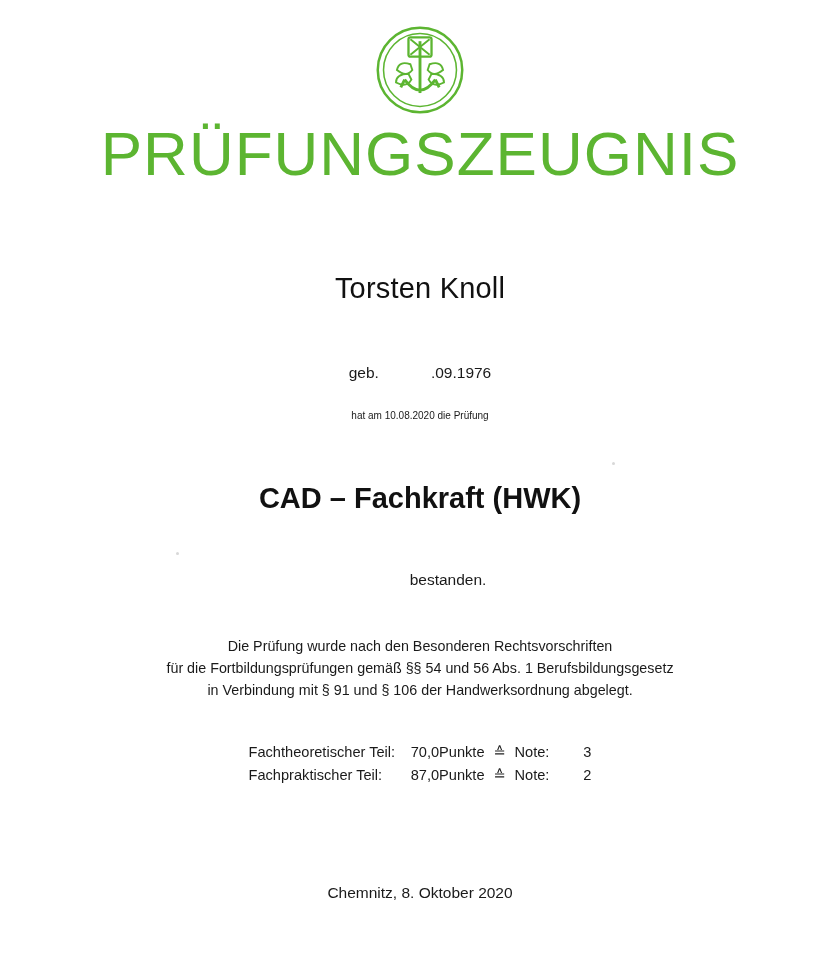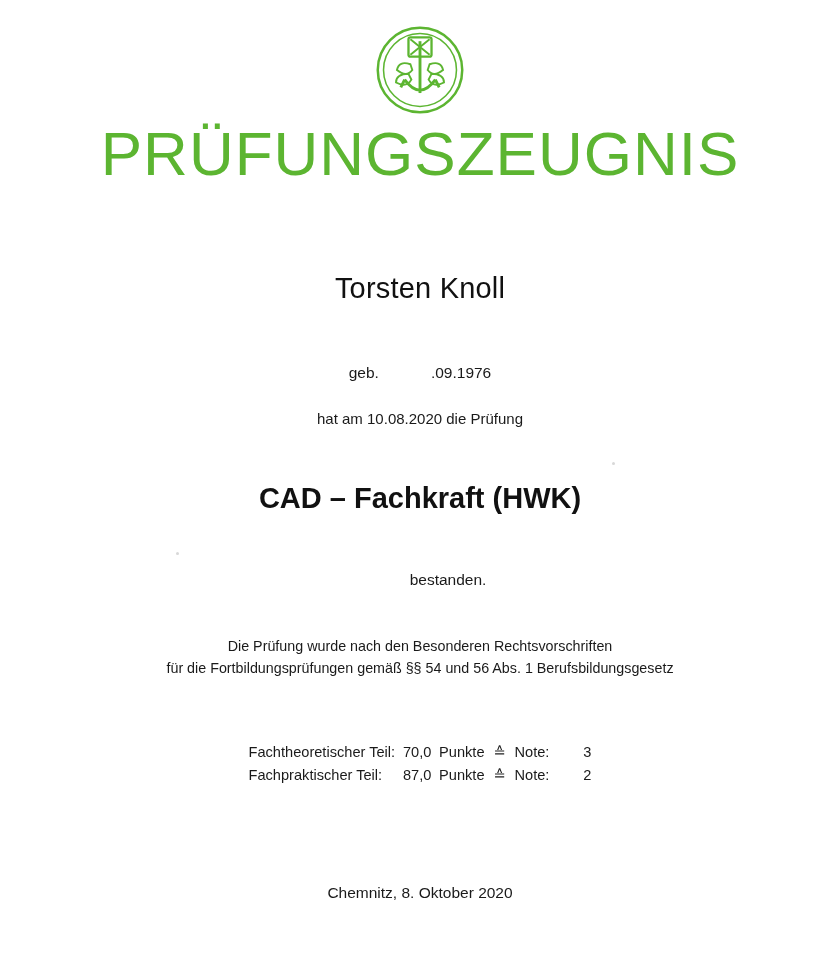--- a/index.html
+++ b/index.html
@@ -70,21 +70,21 @@
 
   .birth {
     top: 364px;
     font-size: 15.5px;
     color: #1a1a1a;
   }
   .birth .b-label { margin-right: 52px; }
 
   .exam-date {
     top: 410px;
-    font-size: 15px;
+    font-size: 10px;
     color: #1a1a1a;
   }
 
   .qualification {
     top: 482px;
     font-size: 29px;
     font-weight: bold;
     color: #111;
   }
 
@@ -115,21 +115,21 @@
     border-collapse: collapse;
     font-size: 14.6px;
     color: #1a1a1a;
   }
   table.results-table td {
     padding: 0 0 6px 0;
     vertical-align: baseline;
     white-space: nowrap;
   }
   td.c-label  { text-align: left;  padding-right: 46px; }
-  td.c-score  { text-align: center; width: 44px; }
+  td.c-score  { text-align: right; width: 44px; }
   td.c-unit   { text-align: left;  padding-left: 22px; }
   td.c-eq     { text-align: center; padding-left: 28px; width: 30px; }
   td.c-note   { text-align: left;  padding-left: 26px; }
   td.c-grade  { text-align: right; width: 42px; padding-left: 10px; }
 
   
   .place-date {
     top: 884px;
     font-size: 15.5px;
     color: #1a1a1a;
@@ -180,20 +180,21 @@
 
   <div class="center-block exam-date">hat am 10.08.2020 die Prüfung</div>
 
   <div class="center-block qualification">CAD – Fachkraft (HWK)</div>
 
   <div class="center-block passed">bestanden.</div>
 
   <div class="center-block legal">
     <div>Die Prüfung wurde nach den Besonderen Rechtsvorschriften</div>
     <div>für die Fortbildungsprüfungen gemäß §§ 54 und 56 Abs. 1 Berufsbildungsgesetz</div>
+    <div>in Verbindung mit § 91 und § 106 der Handwerksordnung abgelegt.</div>
   </div>
 
   <div class="results">
     <table class="results-table">
       <tbody>
         <tr>
           <td class="c-label">Fachtheoretischer Teil:</td>
           <td class="c-score">70,0</td>
           <td class="c-unit">Punkte</td>
           <td class="c-eq">≙</td>

